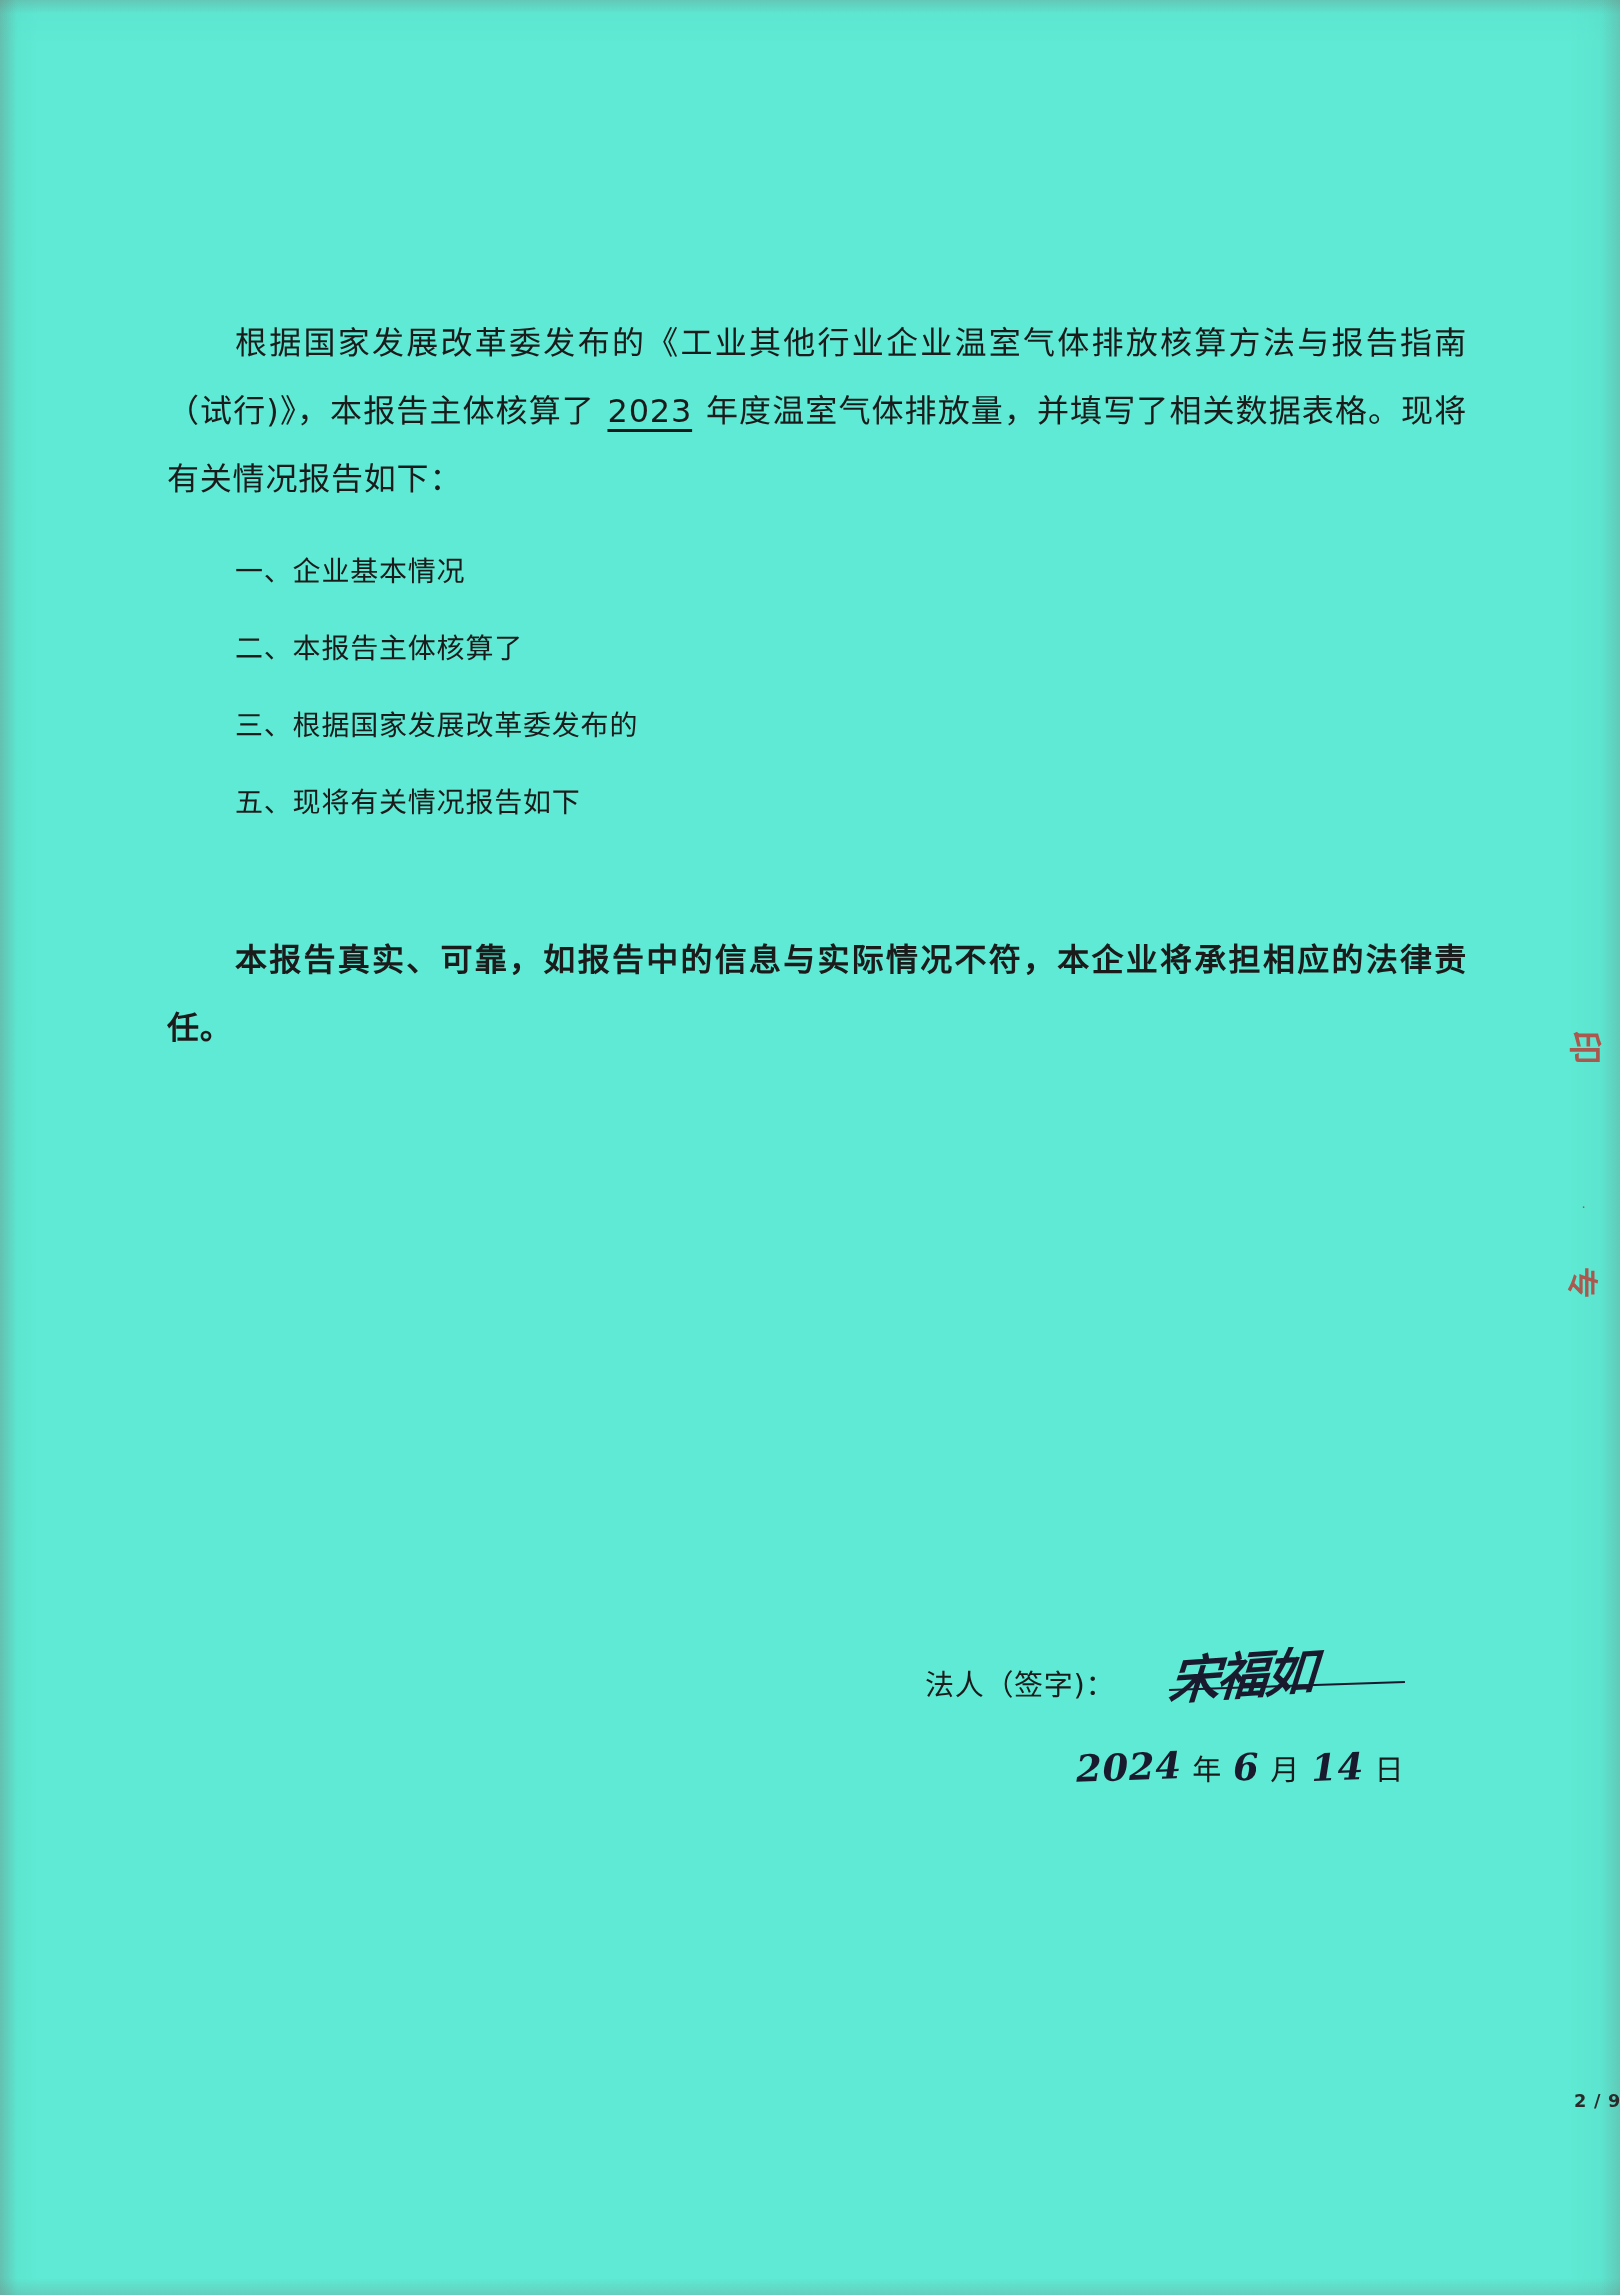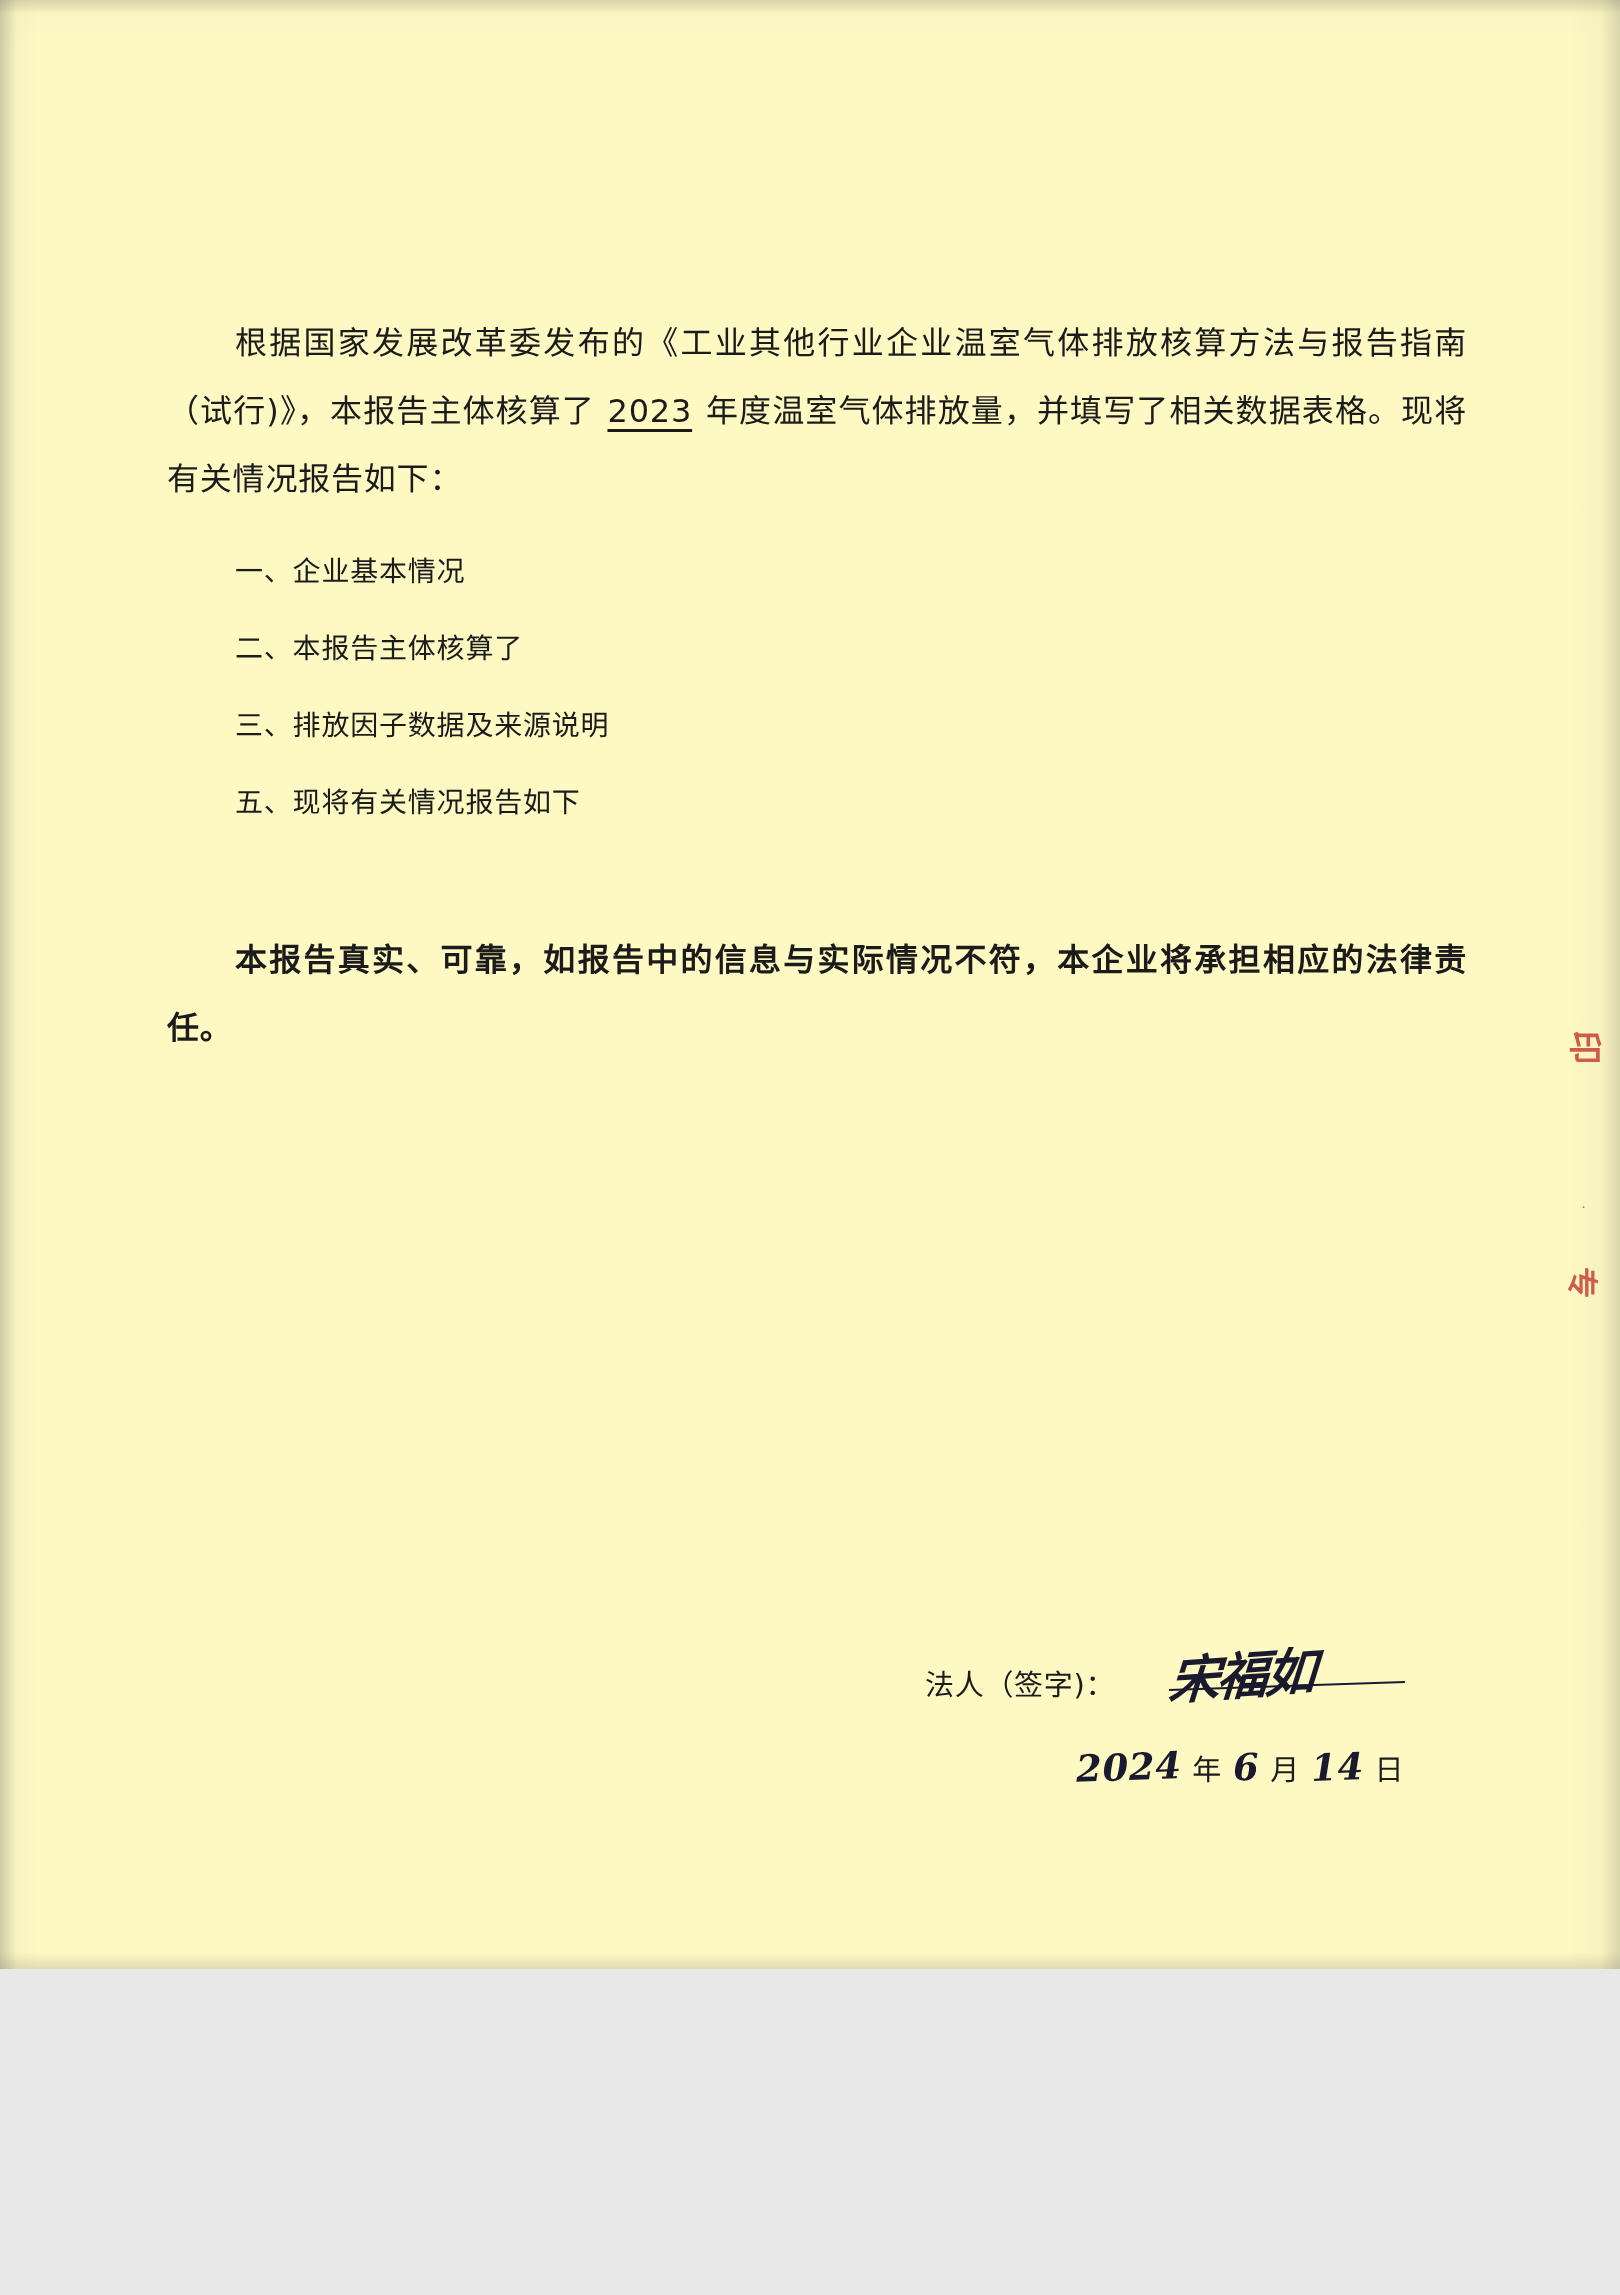--- a/index.html
+++ b/index.html
@@ -6,22 +6,22 @@
     margin: 0;
     padding: 0;
     background: #e8e8e8;
   }
   body {
     font-family: "DejaVu Sans", "Liberation Sans", sans-serif;
   }
   .page {
     position: relative;
     width: 1621px;
-    height: 1969px;
-    background: #fef9c3;
+    height: 2295px;
+    background: #5eead4;
     overflow: hidden;
   }
   
   .scan-tint {
     position: absolute;
     inset: 0;
     background:
       linear-gradient(90deg, rgba(0,0,0,0.035) 0px, rgba(0,0,0,0.0) 39px),
       linear-gradient(180deg, rgba(0,0,0,0.02) 0px, rgba(0,0,0,0.0) 46px),
       linear-gradient(270deg, rgba(0,0,0,0.04) 0px, rgba(0,0,0,0.0) 53px);
@@ -193,21 +193,21 @@
   <div class="edge-shadow-right"></div>
   <div class="edge-shadow-bottom"></div>
 
   <div class="content">
 
     <p class="body-text para"><span>根据国家发展改革委发布的《工业其他行业企业温室气体排放核算方法与报告指南（试行)》，本报告主体核算了 </span><span class="underlined-year">2023</span><span> 年度温室气体排放量，并填写了相关数据表格。现将有关情况报告如下：</span></p>
 
     <ul class="list">
       <li>一、企业基本情况</li>
       <li>二、本报告主体核算了</li>
-      <li>三、排放因子数据及来源说明</li>
+      <li>三、根据国家发展改革委发布的</li>
       <li>五、现将有关情况报告如下</li>
     </ul>
 
     <p class="body-text para gap-para">本报告真实、可靠，如报告中的信息与实际情况不符，本企业将承担相应的法律责任。</p>
   </div>
 
   <div class="sign-block">
     <div class="sign-line">
       <span>法人（签字)：</span>
       <span class="sign-name">宋福如</span>

